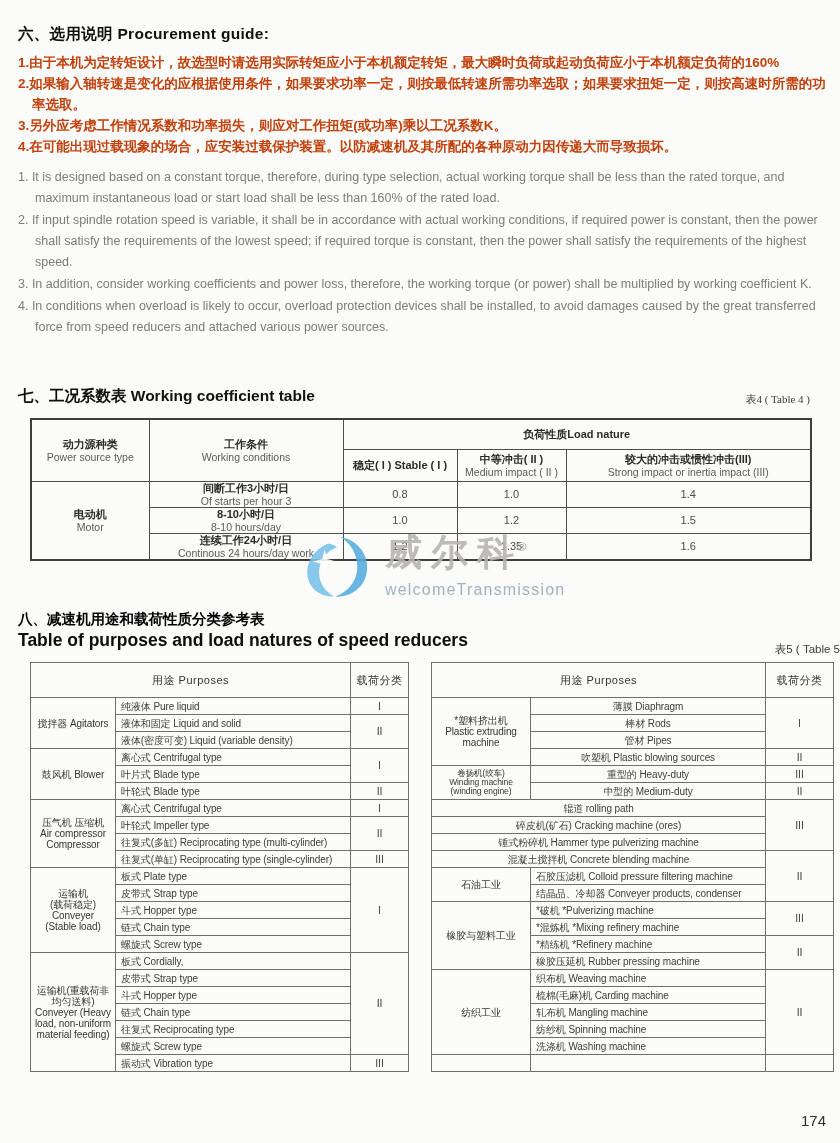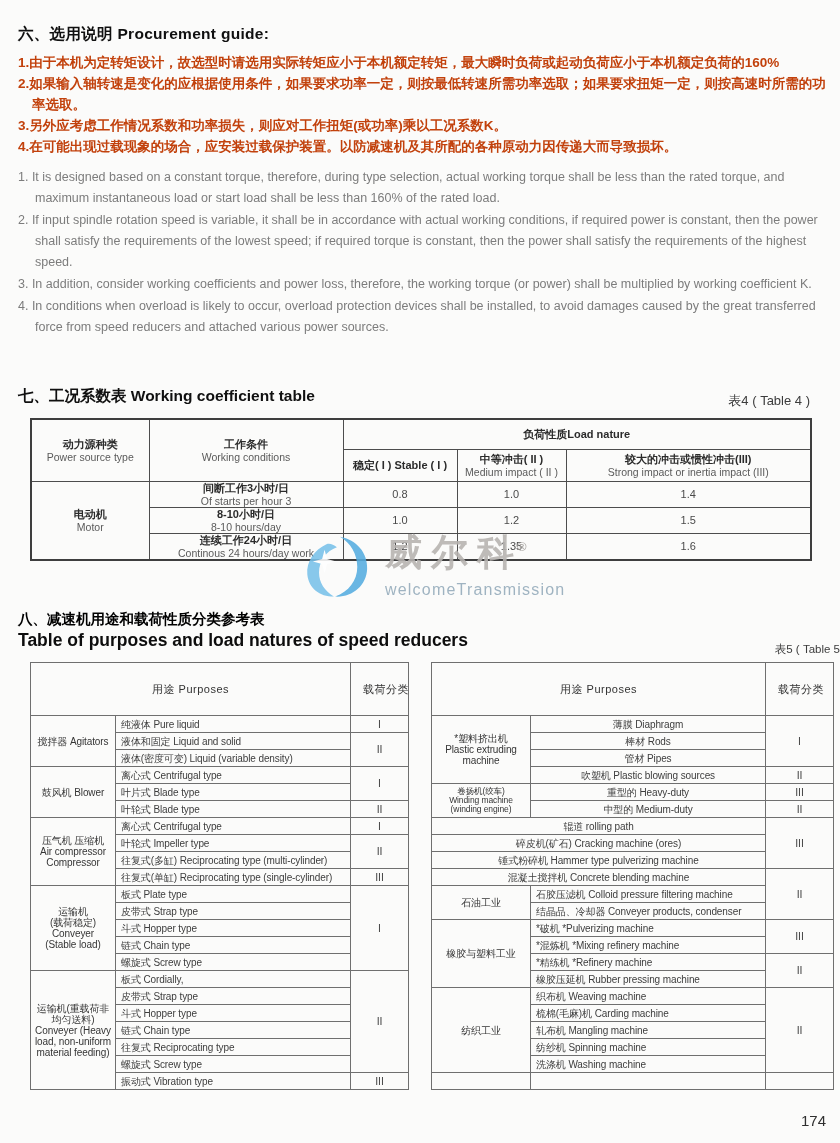--- a/index.html
+++ b/index.html
@@ -9,21 +9,21 @@
 
   
   #sec6-title{left:18px;top:24px;font-size:15.5px;font-weight:bold;color:#101010;letter-spacing:0.3px;}
   #cn-list{left:18px;top:52px;width:812px;font-size:13.5px;font-weight:bold;color:#c2410c;line-height:21px;}
   .cn-item{padding-left:14px;text-indent:-14px;}
   #en-list{left:18px;top:167px;width:804px;font-size:12.5px;color:#7c7c7c;line-height:21px;}
   .en-item{padding-left:17px;text-indent:-17px;margin-bottom:1px;}
 
   
   #sec7-title{left:18px;top:386px;font-size:15.5px;font-weight:bold;color:#101010;}
-  #t4-label{left:30px;top:392px;width:780px;text-align:right;font-size:13px;color:#3c3c3c;}
+  #t4-label{left:30px;top:392px;width:780px;text-align:right;font-size:11px;color:#3c3c3c;font-family:Liberation Serif, serif;}
 
   
   #t4{position:absolute;left:30px;top:418px;width:780px;border-collapse:collapse;table-layout:fixed;
       border:2px solid #3e3e3e;}
   #t4 td{border:1px solid #4d4d4d;text-align:center;vertical-align:middle;padding:0;overflow:hidden;}
   #t4 .cnb{font-size:11px;font-weight:bold;color:#2b2b2b;line-height:13px;}
   #t4 .en{font-size:10.5px;color:#5a5a5a;line-height:12px;}
   #t4 .t4val{font-size:11px;color:#4a4a4a;}
   #t4 tr.h1{height:30px;} #t4 tr.h2{height:32px;} #t4 tbody tr{height:23px;}
 
@@ -38,21 +38,21 @@
   
   #sec8-cn{left:18px;top:610px;font-size:14.5px;font-weight:bold;color:#000000;}
   #sec8-en{left:18px;top:630px;font-size:17.5px;font-weight:bold;color:#0d0d0d;}
   #t5-label{left:44px;top:642px;width:803px;text-align:right;font-size:11.5px;color:#3c3c3c;}
 
   
   .t5{position:absolute;border-collapse:collapse;table-layout:fixed;font-size:10px;color:#3d3d3d;
       border:1.5px solid #565656;}
   .t5 td{border:1px solid #6f6f6f;height:16px;line-height:11px;vertical-align:middle;
          padding:0 1px 0 5px;white-space:nowrap;overflow:hidden;letter-spacing:-0.1px;}
-  .t5 thead td{height:28px;text-align:center;padding:12px;font-size:11px;color:#333;letter-spacing:0.5px;}
+  .t5 thead td{height:28px;text-align:center;padding:3px;font-size:11px;color:#333;letter-spacing:0.5px;}
   .t5 td.c{text-align:center;padding:0;}
   .t5 td.cat{text-align:center;padding:0;color:#353535;}
   .t5 td.cat div{line-height:11px;}
   .t5 td.sm{font-size:8.5px;} .t5 td.sm div{line-height:9px;}
   .t5 td.load{text-align:center;padding:0;font-size:10.5px;color:#444;}
   #t5l{left:30px;top:662px;width:378px;}
   #t5r{left:431px;top:662px;width:402px;}
 
   
   #page-num{right:14px;top:1112px;font-size:15px;color:#2f2f2f;}

